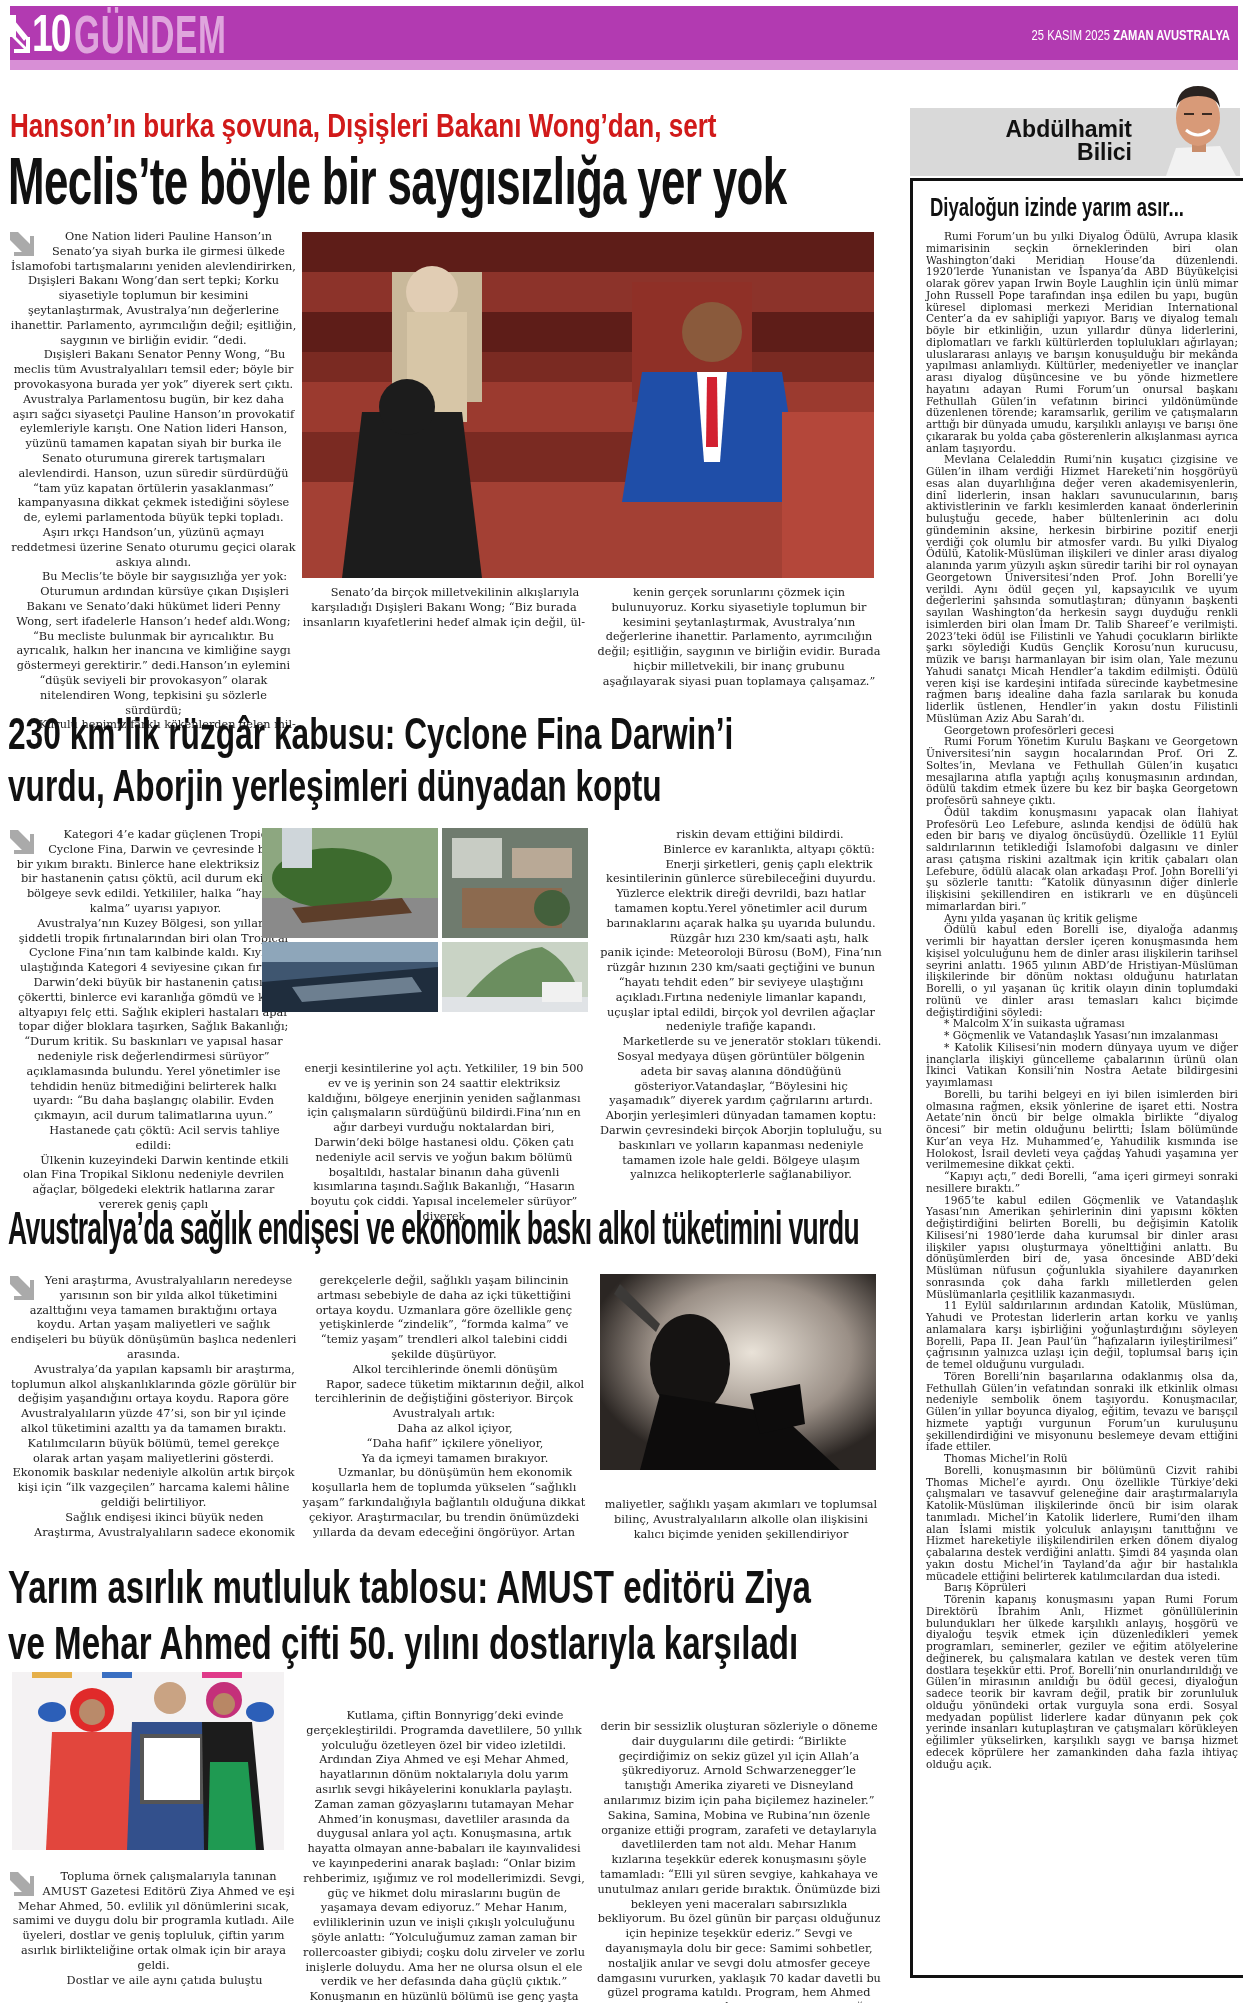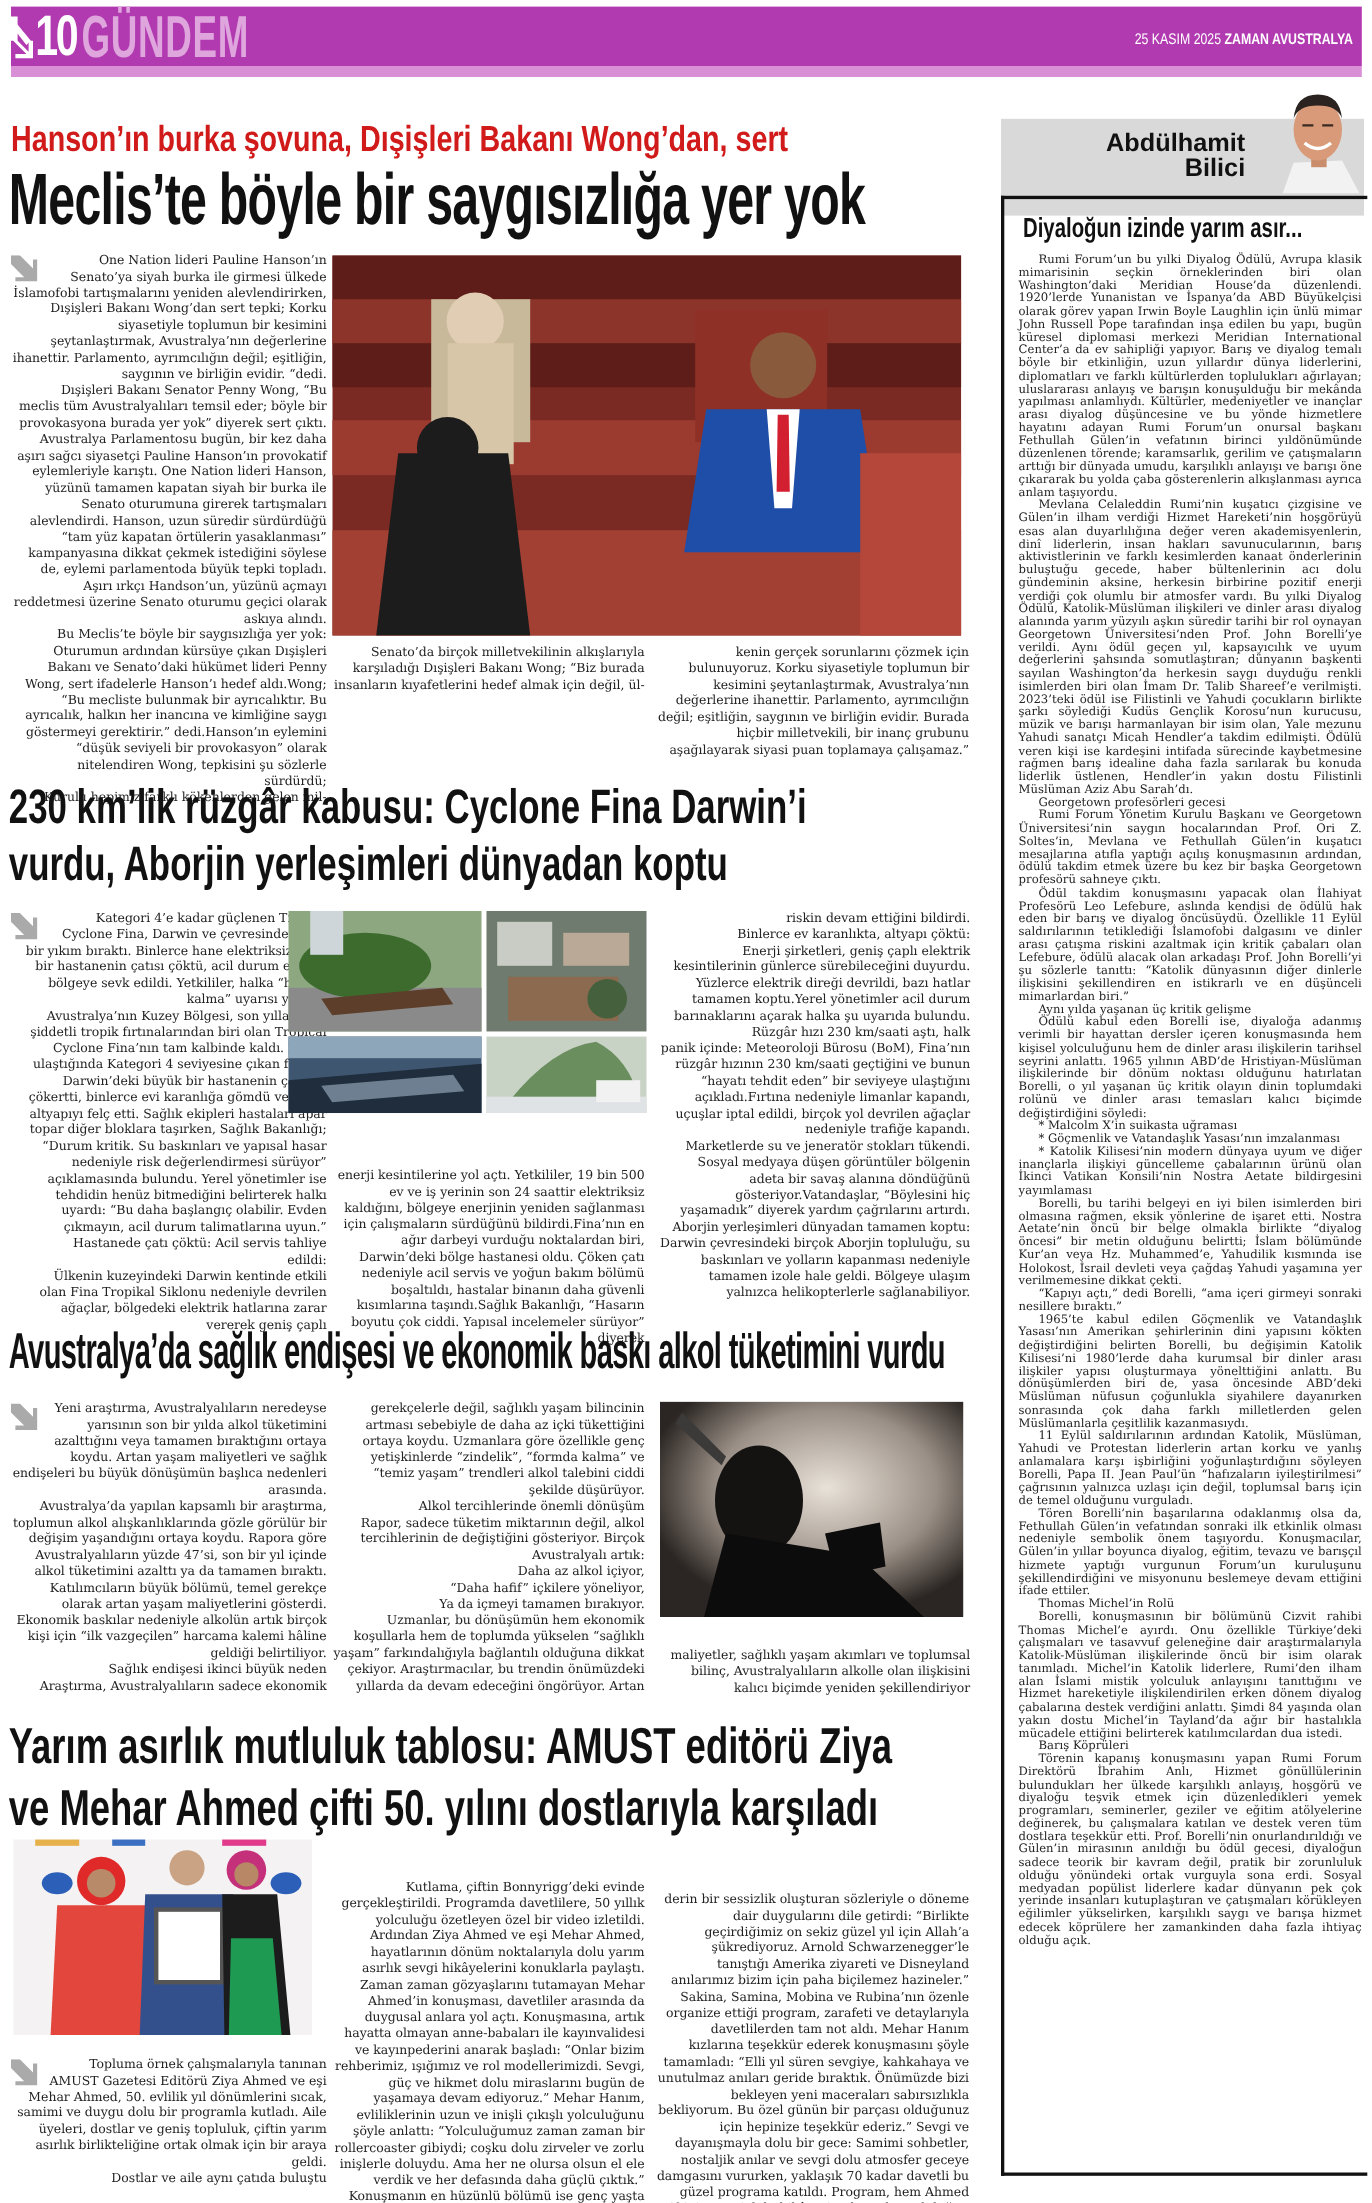--- a/index.html
+++ b/index.html
@@ -19,32 +19,32 @@
 
   
   .kicker { position: absolute; left: 10px; top: 108px; font-family: "Liberation Sans", sans-serif; font-weight: bold; color: #d11a1a; font-size: 33px; line-height: 36px; transform: scaleX(0.79); transform-origin: left; white-space: nowrap; }
   .hl { position: absolute; font-family: "Liberation Sans", sans-serif; font-weight: bold; color: #111; white-space: nowrap; transform-origin: left; }
   .hl1 { left: 8px; top: 146px; font-size: 66px; line-height: 70px; transform: scaleX(0.665); letter-spacing: -1px; }
   .hl2 { left: 8px; top: 708px; font-size: 44px; line-height: 52px; transform: scaleX(0.72); }
   .hl3 { left: 8px; top: 1202px; font-size: 46px; line-height: 52px; transform: scaleX(0.575); letter-spacing: -1px;}
   .hl4 { left: 8px; top: 1560px; font-size: 46px; line-height: 54px; transform: scaleX(0.72); }
 
   
-  .col { position: absolute; font-size: 11.3px; line-height: 14.8px; text-align: right; color: #222; }
+  .col { position: absolute; font-size: 11.3px; line-height: 14.8px; text-align: center; color: #222; }
   .col p { text-indent: 22px; }
   .col p.first { text-indent: 0; }
   .lead-arrow { float: left; width: 24px; height: 24px; margin: 2px 6px 0 0; }
   .lead-arrow svg { width: 24px; height: 24px; display:block; }
 
   
   .photo { position: absolute; overflow: hidden; }
   .photo svg { width: 100%; height: 100%; display: block; }
 
   
-  .author-box { position: absolute; left: 910px; top: 108px; width: 330px; height: 88px; background: #d9d9d9; }
+  .author-box { position: absolute; left: 910px; top: 108px; width: 330px; height: 68px; background: #d9d9d9; }
   .author-name { position: absolute; left: 72px; top: 10px; font-family: "Liberation Sans", sans-serif; font-weight: bold; font-size: 23px; line-height: 23px; text-align: right; width: 150px; color: #111; }
   .author-photo { position: absolute; left: 246px; top: -30px; width: 84px; height: 98px; }
   .col-frame { position: absolute; left: 910px; top: 178px; width: 333px; height: 1800px; border-left: 3px solid #111; border-top: 3px solid #111; border-bottom: 3px solid #111; }
   .col-title { position: absolute; left: 930px; top: 192px; font-family: "Liberation Sans", sans-serif; font-size: 25px; line-height: 30px; font-weight: bold; color: #111; transform: scaleX(0.74); transform-origin: left; white-space: nowrap; }
   .side-col { left: 926px; top: 231px; width: 312px; font-size: 10.6px; line-height: 11.75px; text-align: justify; }
   .side-col p { text-indent: 18px; }
 </style>
 </head>
 <body>
 

